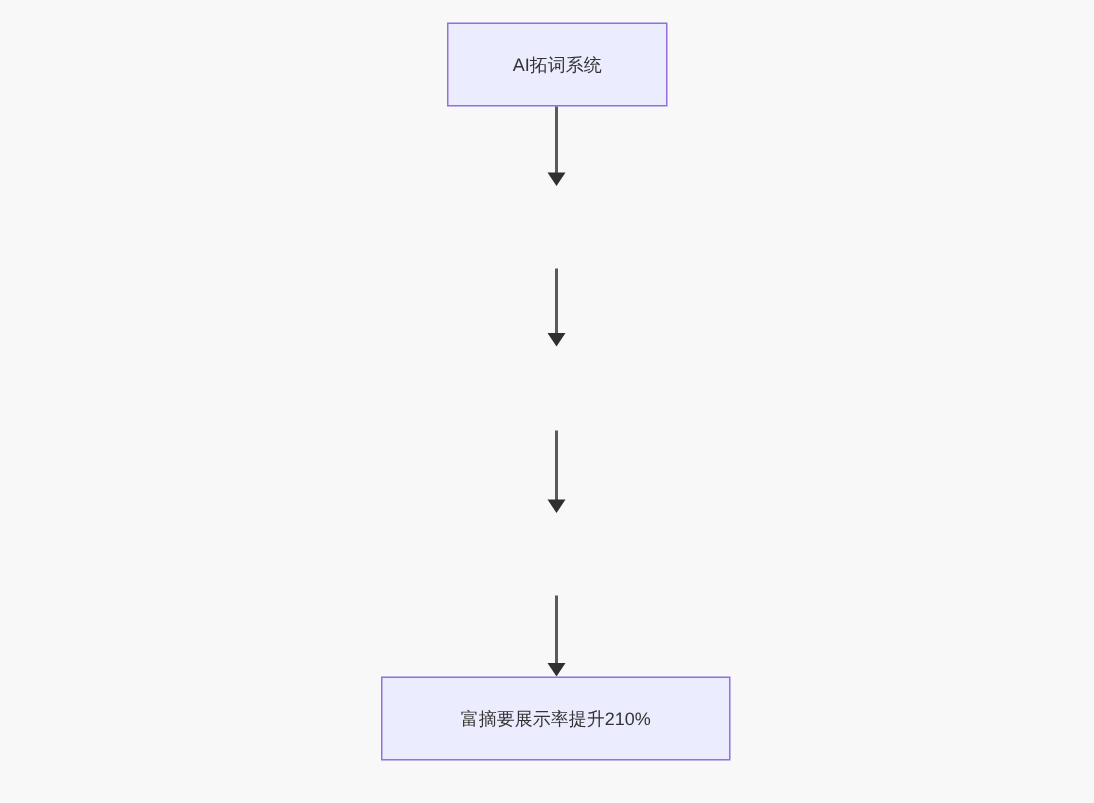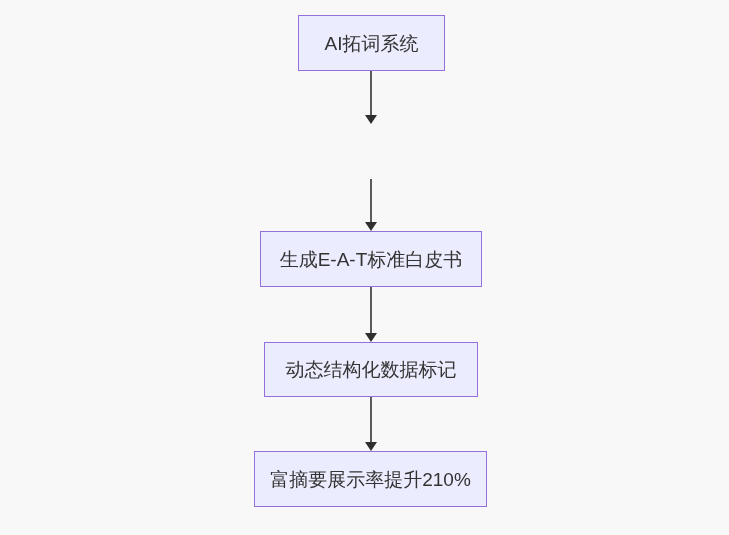--- a/index.html
+++ b/index.html
@@ -24,21 +24,21 @@
     overflow: hidden;
   }
   .node {
     position: absolute;
     background: var(--node-fill);
     border: 1px solid var(--node-border);
     color: var(--node-text);
     display: flex;
     align-items: center;
     justify-content: center;
-    font-size: 19px;
+    font-size: 12px;
     line-height: 1;
     text-align: center;
   }
   .n1 { left: 298px; top: 15px;  width: 147px; height: 56px; }
   .n2 { left: 275px; top: 124px; width: 192px; height: 55px; }
   .n3 { left: 260px; top: 231px; width: 222px; height: 56px; }
   .n4 { left: 264px; top: 342px; width: 214px; height: 55px; }
   .n5 { left: 254px; top: 451px; width: 233px; height: 56px; }
   .arrow {
     position: absolute;
@@ -83,32 +83,26 @@
     <div class="line"></div>
     <div class="head"></div>
   </div>
 
 
   <div class="arrow a2">
     <div class="line"></div>
     <div class="head"></div>
   </div>
 
-  <div class="node n3">
-    <span>生成E-A-T标准白皮书</span>
-  </div>
 
   <div class="arrow a3">
     <div class="line"></div>
     <div class="head"></div>
   </div>
 
-  <div class="node n4">
-    <span>动态结构化数据标记</span>
-  </div>
 
   <div class="arrow a4">
     <div class="line"></div>
     <div class="head"></div>
   </div>
 
   <div class="node n5">
     <span>富摘要展示率提升210%</span>
   </div>
 

